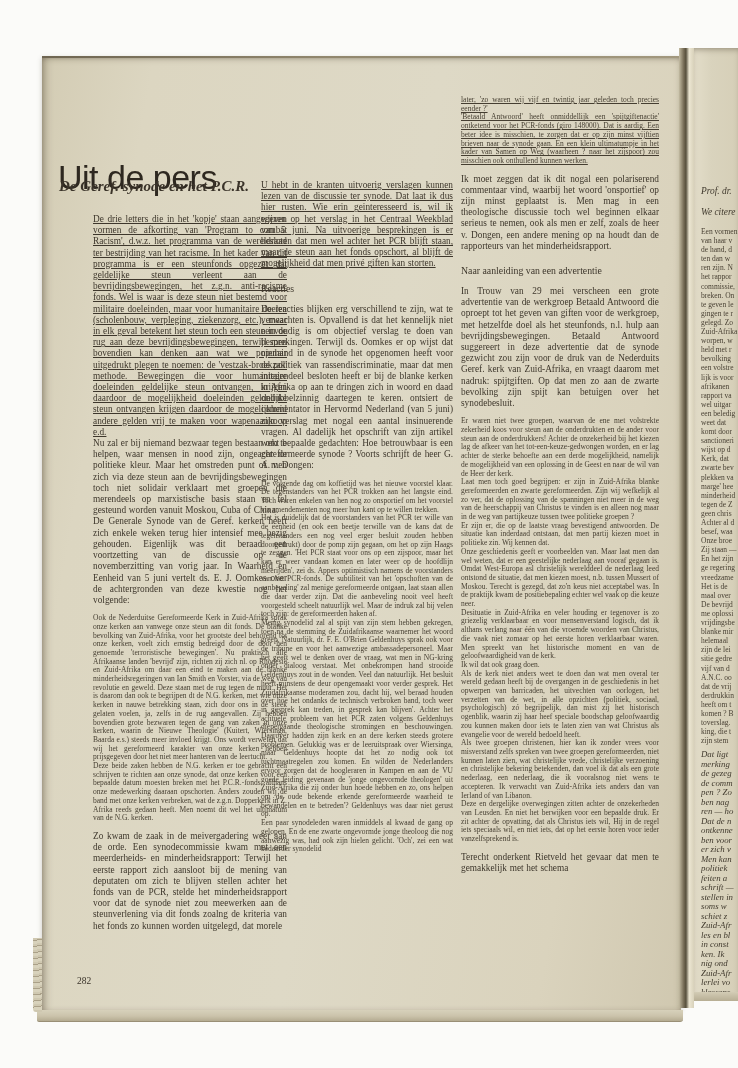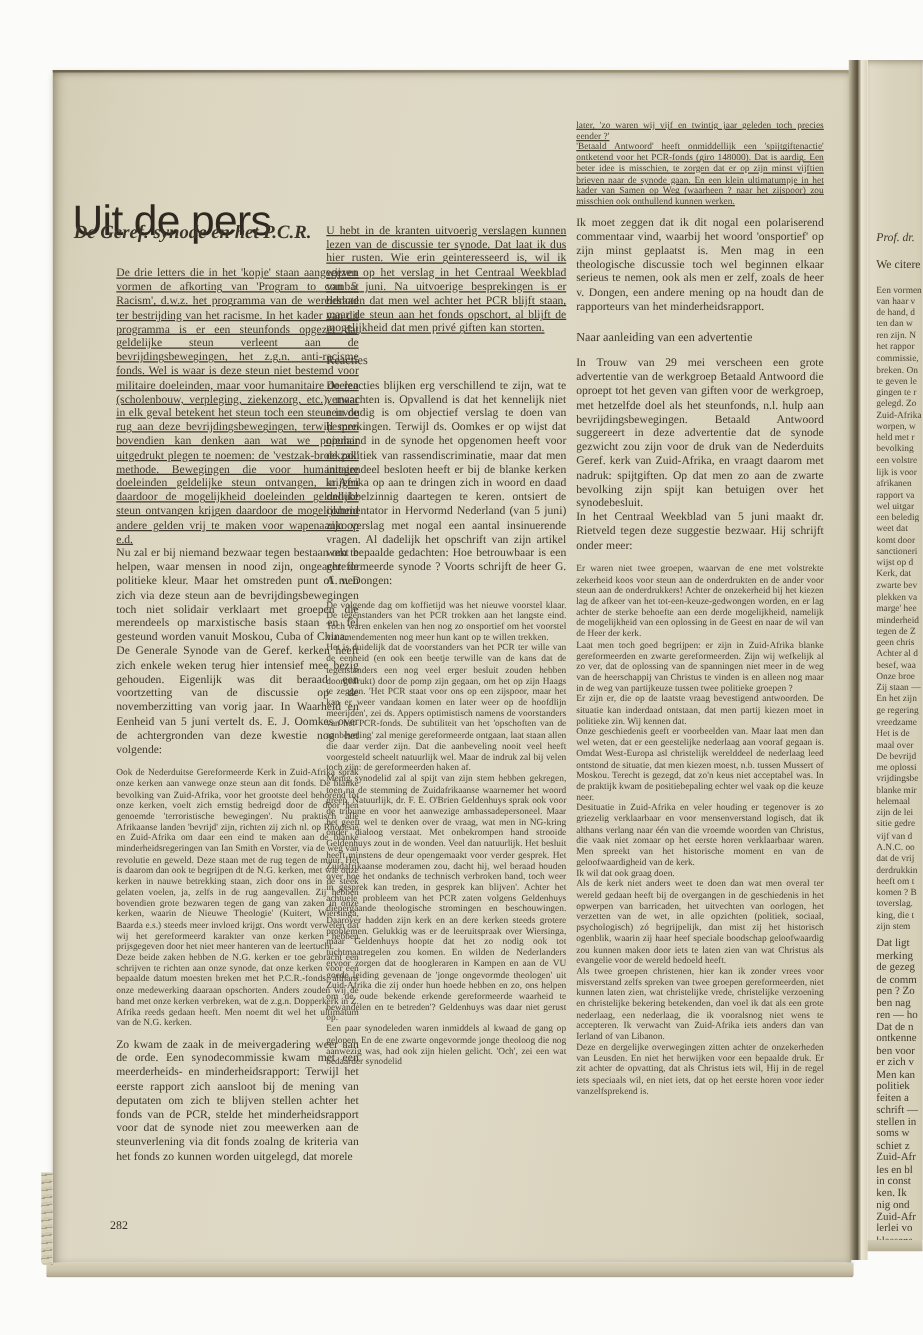--- a/index.html
+++ b/index.html
@@ -61,31 +61,31 @@
   .col{position:absolute;color:#3e372c;}
   .col-1{left:16px;top:158px;width:194px;margin-left:35px;}
   .col-2{left:219px;top:124px;width:192px;}
   .col-3{left:419px;top:40px;width:198px;}
   .blk{margin:0;text-align:justify;}
   .col .blk:first-child{margin-top:0;text-decoration:underline;}
   .blk-body{font-size:9.3px;line-height:11.2px;word-spacing:.4px;}
   .blk-small{font-size:7.5px;line-height:8.7px;margin:8px 0;white-space:pre-line;color:#453e31;}
   .blk-heading{font-size:9.8px;line-height:11px;margin:13px 0 10px;}
   .page-number{
-    position:absolute;left:46px;top:920px;
+    position:absolute;left:35px;top:920px;
     font-weight:normal;font-size:9.5px;color:#3a332a;
   }
   
   .frag-group{position:absolute;left:7px;right:0;color:#413a2e;}
   .frag-line{white-space:nowrap;overflow:hidden;}
   .frag-top{top:46px;font-size:9px;line-height:10.3px;}
   .frag-heading{top:138px;font-style:italic;font-size:9.4px;}
-  .frag-intro{top:159px;font-size:9.4px;}
+  .frag-intro{top:159px;font-size:9.4px;font-style:italic;}
   .frag-small{top:179px;font-size:7.5px;line-height:9.1px;color:#473f32;}
-  .frag-bottom{top:702px;font-size:8.8px;line-height:9.5px;}
+  .frag-bottom{top:702px;font-size:8.8px;line-height:9.5px;font-style:italic;}
 </style>
 </head>
 <body>
 
 <div class="main-page">
   <h1 class="title">Uit de pers</h1>
   <div class="subtitle">De Geref. synode en het P.C.R.</div>
   <div class="col col-1">
       <p class="blk blk-body">De drie letters die in het 'kopje' staan aangegeven vormen de afkorting van 'Program to combat Racism', d.w.z. het programma van de wereldraad ter bestrijding van het racisme. In het kader van dit programma is er een steunfonds opgezet dat geldelijke steun verleent aan de bevrijdingsbewegingen, het z.g.n. anti-racisme fonds. Wel is waar is deze steun niet bestemd voor militaire doeleinden, maar voor humanitaire doelen (scholenbouw, verpleging, ziekenzorg, etc.), maar in elk geval betekent het steun toch een steun in de rug aan deze bevrijdingsbewegingen, terwijl men bovendien kan denken aan wat we populair uitgedrukt plegen te noemen: de 'vestzak-broekzak' methode. Bewegingen die voor humanitaire doeleinden geldelijke steun ontvangen, krijgen daardoor de mogelijkheid doeleinden geldelijke steun ontvangen krijgen daardoor de mogelijkheid andere gelden vrij te maken voor wapenaankoop e.d.</p>
       <p class="blk blk-body">Nu zal er bij niemand bezwaar tegen bestaan om te helpen, waar mensen in nood zijn, ongeacht de politieke kleur. Maar het omstreden punt of men zich via deze steun aan de bevrijdingsbewegingen toch niet solidair verklaart met groepen die merendeels op marxistische basis staan en fel gesteund worden vanuit Moskou, Cuba of China.</p>
@@ -102,30 +102,30 @@
 Het is duidelijk dat de voorstanders van het PCR ter wille van de eenheid (en ook een beetje terwille van de kans dat de tegenstanders een nog veel erger besluit zouden hebben doorgedrukt) door de pomp zijn gegaan, om het op zijn Haags te zeggen. 'Het PCR staat voor ons op een zijspoor, maar het kan er weer vandaan komen en later weer op de hoofdlijn meerijden', zei ds. Appers optimistisch namens de voorstanders van het PCR-fonds. De subtiliteit van het 'opschoften van de aanbeveling' zal menige gereformeerde ontgaan, laat staan allen die daar verder zijn. Dat die aanbeveling nooit veel heeft voorgesteld scheelt natuurlijk wel. Maar de indruk zal bij velen toch zijn: de gereformeerden haken af.
 Menig synodelid zal al spijt van zijn stem hebben gekregen, toen na de stemming de Zuidafrikaanse waarnemer het woord greep. Natuurlijk, dr. F. E. O'Brien Geldenhuys sprak ook voor de tribune en voor het aanwezige ambassadepersoneel. Maar het geeft wel te denken over de vraag, wat men in NG-kring onder dialoog verstaat. Met onbekrompen hand strooide Geldenhuys zout in de wonden. Veel dan natuurlijk. Het besluit heeft minstens de deur opengemaakt voor verder gesprek. Het Zuidafrikaanse moderamen zou, dacht hij, wel beraad houden over hoe het ondanks de technisch verbroken band, toch weer in gesprek kan treden, in gesprek kan blijven'. Achter het achtuele probleem van het PCR zaten volgens Geldenhuys diepergaande theologische stromingen en beschouwingen. Daarover hadden zijn kerk en an dere kerken steeds grotere problemen. Gelukkig was er de leeruitspraak over Wiersinga, maar Geldenhuys hoopte dat het zo nodig ook tot tuchtmaatregelen zou komen. En wilden de Nederlanders ervoor zorgen dat de hoogleraren in Kampen en aan de VU goede leiding gevenaan de 'jonge ongevormde theologen' uit Zuid-Afrika die zij onder hun hoede hebben en zo, ons helpen om de oude bekende erkende gereformeerde waarheid te bewandelen en te betreden'? Geldenhuys was daar niet gerust op.
 Een paar synodeleden waren inmiddels al kwaad de gang op gelopen. En de ene zwarte ongevormde jonge theoloog die nog aanwezig was, had ook zijn hielen gelicht. 'Och', zei een wat bedaarder synodelid</p>
     </div>
   <div class="col col-3">
       <p class="blk blk-small">later, 'zo waren wij vijf en twintig jaar geleden toch precies eender ?'
 'Betaald Antwoord' heeft onmiddellijk een 'spijtgiftenactie' ontketend voor het PCR-fonds (giro 148000). Dat is aardig. Een beter idee is misschien, te zorgen dat er op zijn minst vijftien brieven naar de synode gaan. En een klein ultimatumpje in het kader van Samen op Weg (waarheen ? naar het zijspoor) zou misschien ook onthullend kunnen werken.</p>
       <p class="blk blk-body">Ik moet zeggen dat ik dit nogal een polariserend commentaar vind, waarbij het woord 'onsportief' op zijn minst geplaatst is. Men mag in een theologische discussie toch wel beginnen elkaar serieus te nemen, ook als men er zelf, zoals de heer v. Dongen, een andere mening op na houdt dan de rapporteurs van het minderheidsrapport.</p>
       <p class="blk blk-heading">Naar aanleiding van een advertentie</p>
       <p class="blk blk-body">In Trouw van 29 mei verscheen een grote advertentie van de werkgroep Betaald Antwoord die oproept tot het geven van giften voor de werkgroep, met hetzelfde doel als het steunfonds, n.l. hulp aan bevrijdingsbewegingen. Betaald Antwoord suggereert in deze advertentie dat de synode gezwicht zou zijn voor de druk van de Nederduits Geref. kerk van Zuid-Afrika, en vraagt daarom met nadruk: spijtgiften. Op dat men zo aan de zwarte bevolking zijn spijt kan betuigen over het synodebesluit.</p>
-      <p class="blk blk-body">In het Centraal Weekblad van 5 juni maakt dr. Rietveld tegen deze suggestie bezwaar. Hij schrijft onder meer:</p>
       <p class="blk blk-small">Er waren niet twee groepen, waarvan de ene met volstrekte zekerheid koos voor steun aan de onderdrukten en de ander voor steun aan de onderdrukkers! Achter de onzekerheid bij het kiezen lag de afkeer van het tot-een-keuze-gedwongen worden, en er lag achter de sterke behoefte aan een derde mogelijkheid, namelijk de mogelijkheid van een oplossing in de Geest en naar de wil van de Heer der kerk.
 Laat men toch goed begrijpen: er zijn in Zuid-Afrika blanke gereformeerden en zwarte gereformeerden. Zijn wij wefkelijk al zo ver, dat de oplossing van de spanningen niet meer in de weg van de heerschappij van Christus te vinden is en alleen nog maar in de weg van partijkeuze tussen twee politieke groepen ?
 Er zijn er, die op de laatste vraag bevestigend antwoorden. De situatie kan inderdaad ontstaan, dat men partij kiezen moet in politieke zin. Wij kennen dat.
 Onze geschiedenis geeft er voorbeelden van. Maar laat men dan wel weten, dat er een geestelijke nederlaag aan vooraf gegaan is. Omdat West-Europa asl christelijk werelddeel de nederlaag leed ontstond de situatie, dat men kiezen moest, n.b. tussen Mussert of Moskou. Terecht is gezegd, dat zo'n keus niet acceptabel was. In de praktijk kwam de positiebepaling echter wel vaak op die keuze neer.
 Desituatie in Zuid-Afrika en veler houding er tegenover is zo griezelig verklaarbaar en voor mensenverstand logisch, dat ik althans verlang naar één van die vroemde woorden van Christus, die vaak niet zomaar op het eerste horen verklaarbaar waren. Men spreekt van het historische moment en van de geloofwaardigheid van de kerk.
 Ik wil dat ook graag doen.
 Als de kerk niet anders weet te doen dan wat men overal ter wereld gedaan heeft bij de overgangen in de geschiedenis in het opwerpen van barricaden, het uitvechten van oorlogen, het verzetten van de wet, in alle opzichten (politiek, sociaal, psychologisch) zó begrijpelijk, dan mist zij het historisch ogenblik, waarin zij haar heef speciale boodschap geloofwaardig zou kunnen maken door iets te laten zien van wat Christus als evangelie voor de wereld bedoeld heeft.
 Als twee groepen christenen, hier kan ik zonder vrees voor misverstand zelfs spreken van twee groepen gereformeerden, niet kunnen laten zien, wat christelijke vrede, christelijke verzoening en christelijke bekering betekenden, dan voel ik dat als een grote nederlaag, een nederlaag, die ik vooralsnog niet wens te accepteren. Ik verwacht van Zuid-Afrika iets anders dan van Ierland of van Libanon.
 Deze en dergelijke overwegingen zitten achter de onzekerheden van Leusden. En niet het berwijken voor een bepaalde druk. Er zit achter de opvatting, dat als Christus iets wil, Hij in de regel iets speciaals wil, en niet iets, dat op het eerste horen voor ieder vanzelfsprekend is.</p>
+      <p class="blk blk-body">Terecht onderkent Rietveld het gevaar dat men te gemakkelijk met het schema</p>
     </div>
   <div class="page-number">282</div>
 </div>
 
 <div class="gutter"></div>
 
 <div class="next-page">
   <div class="frag-group frag-heading">Prof. dr.</div>
   <div class="frag-group frag-intro">We citere</div>
   <div class="frag-group frag-small">

